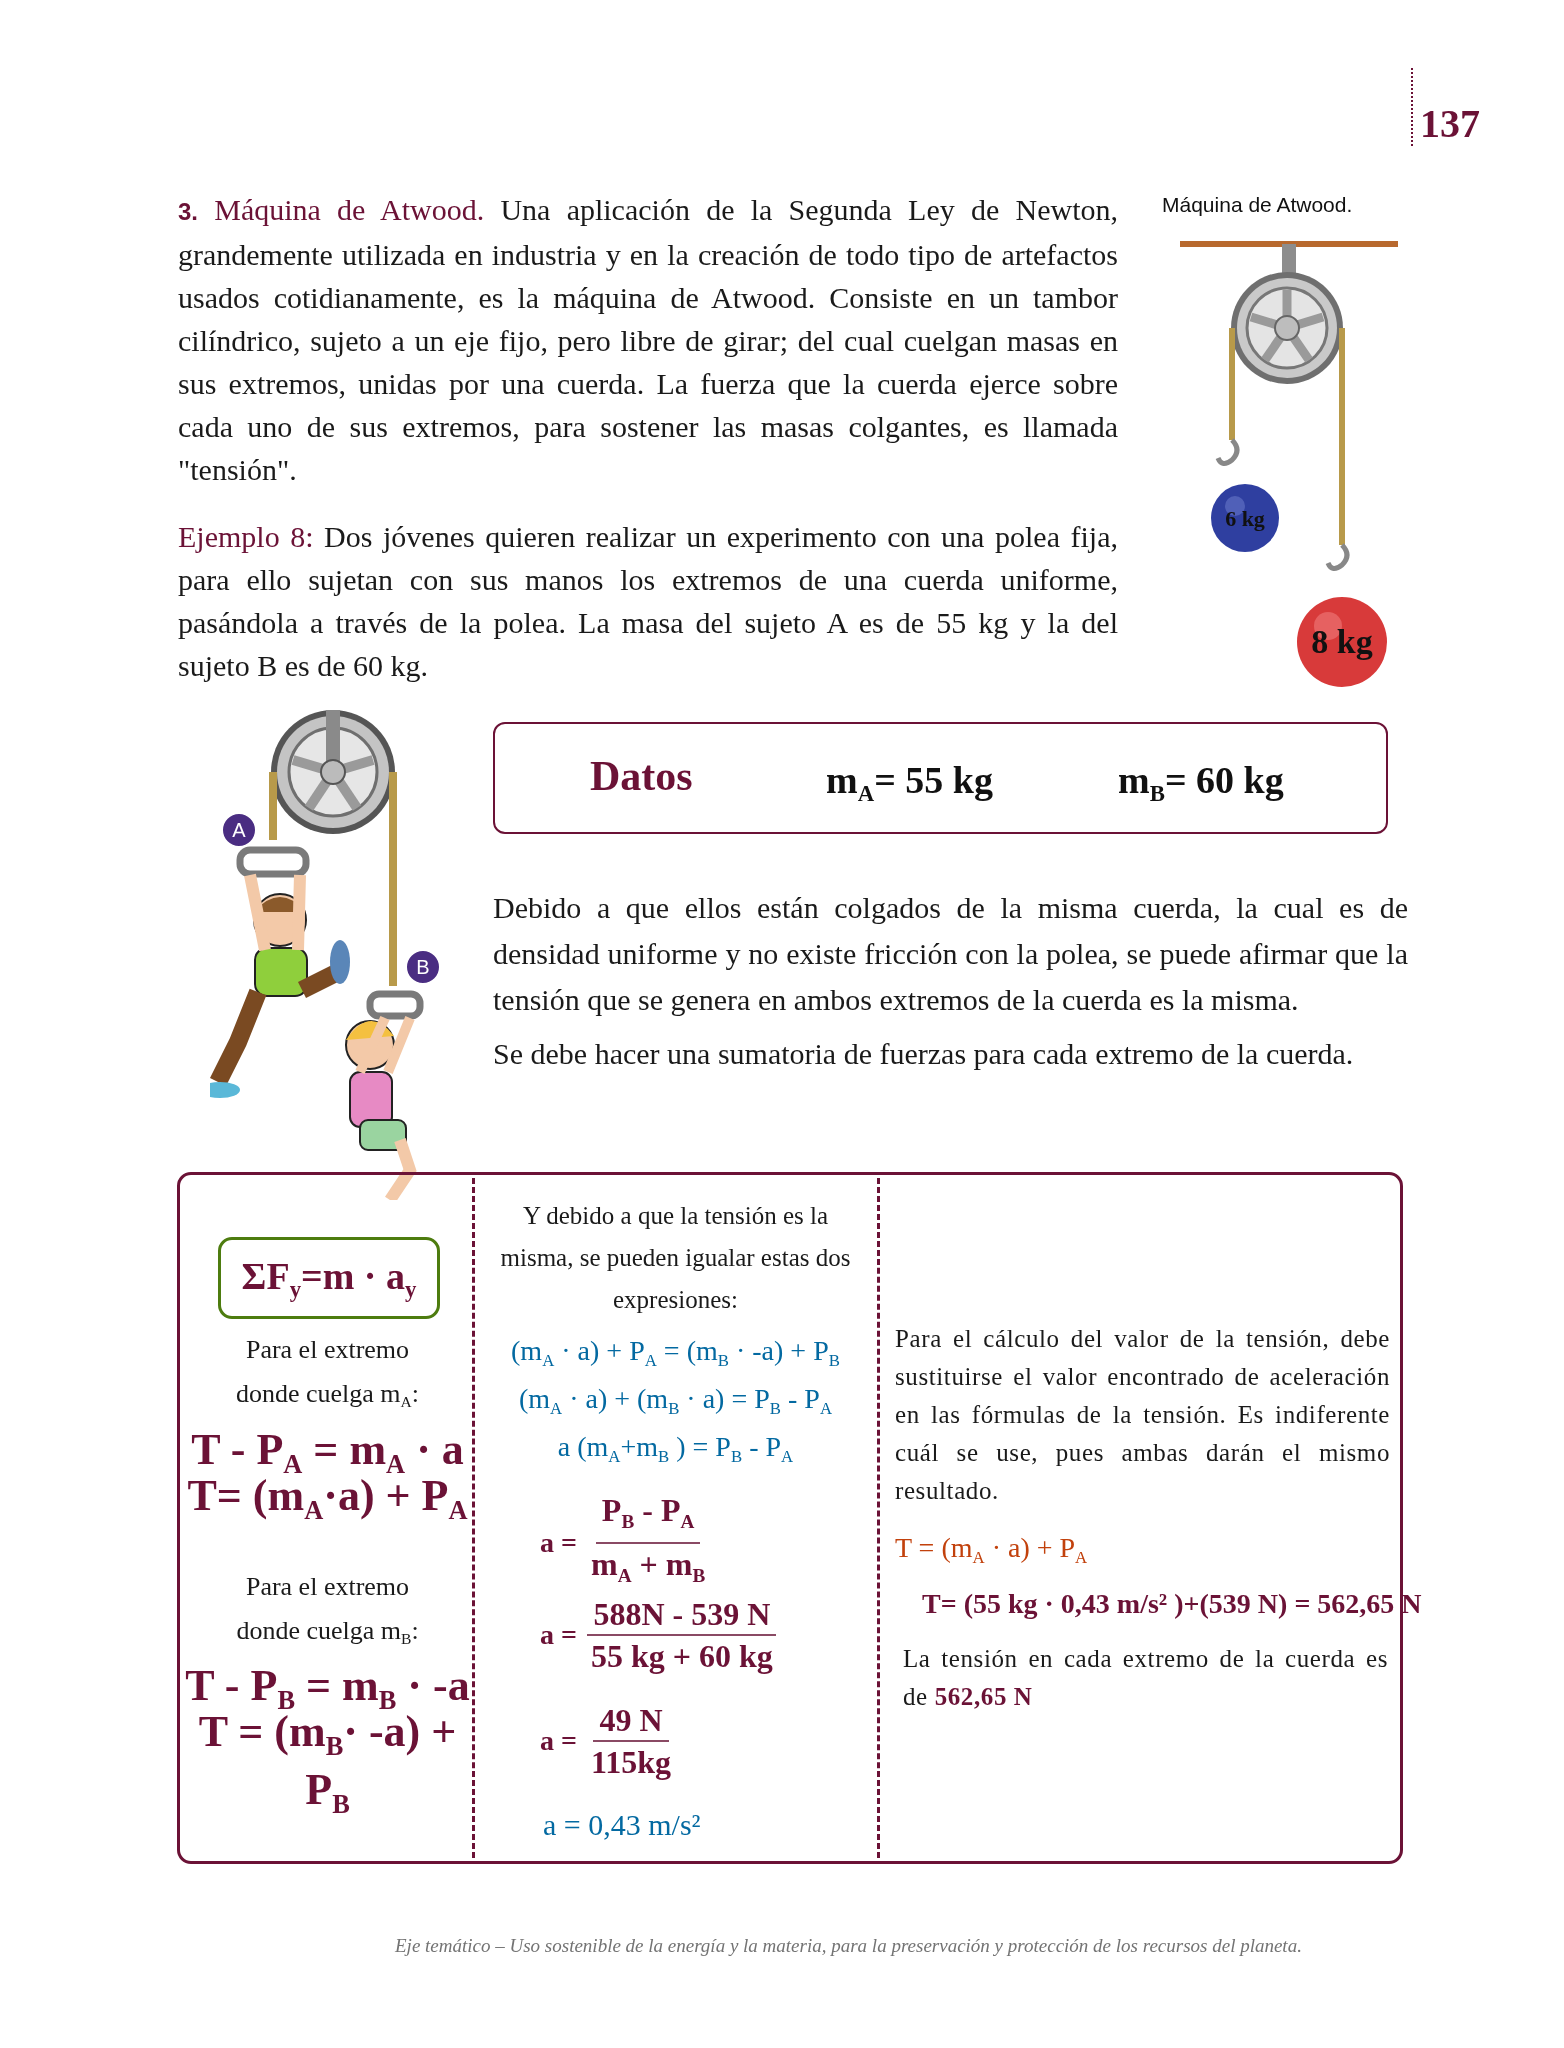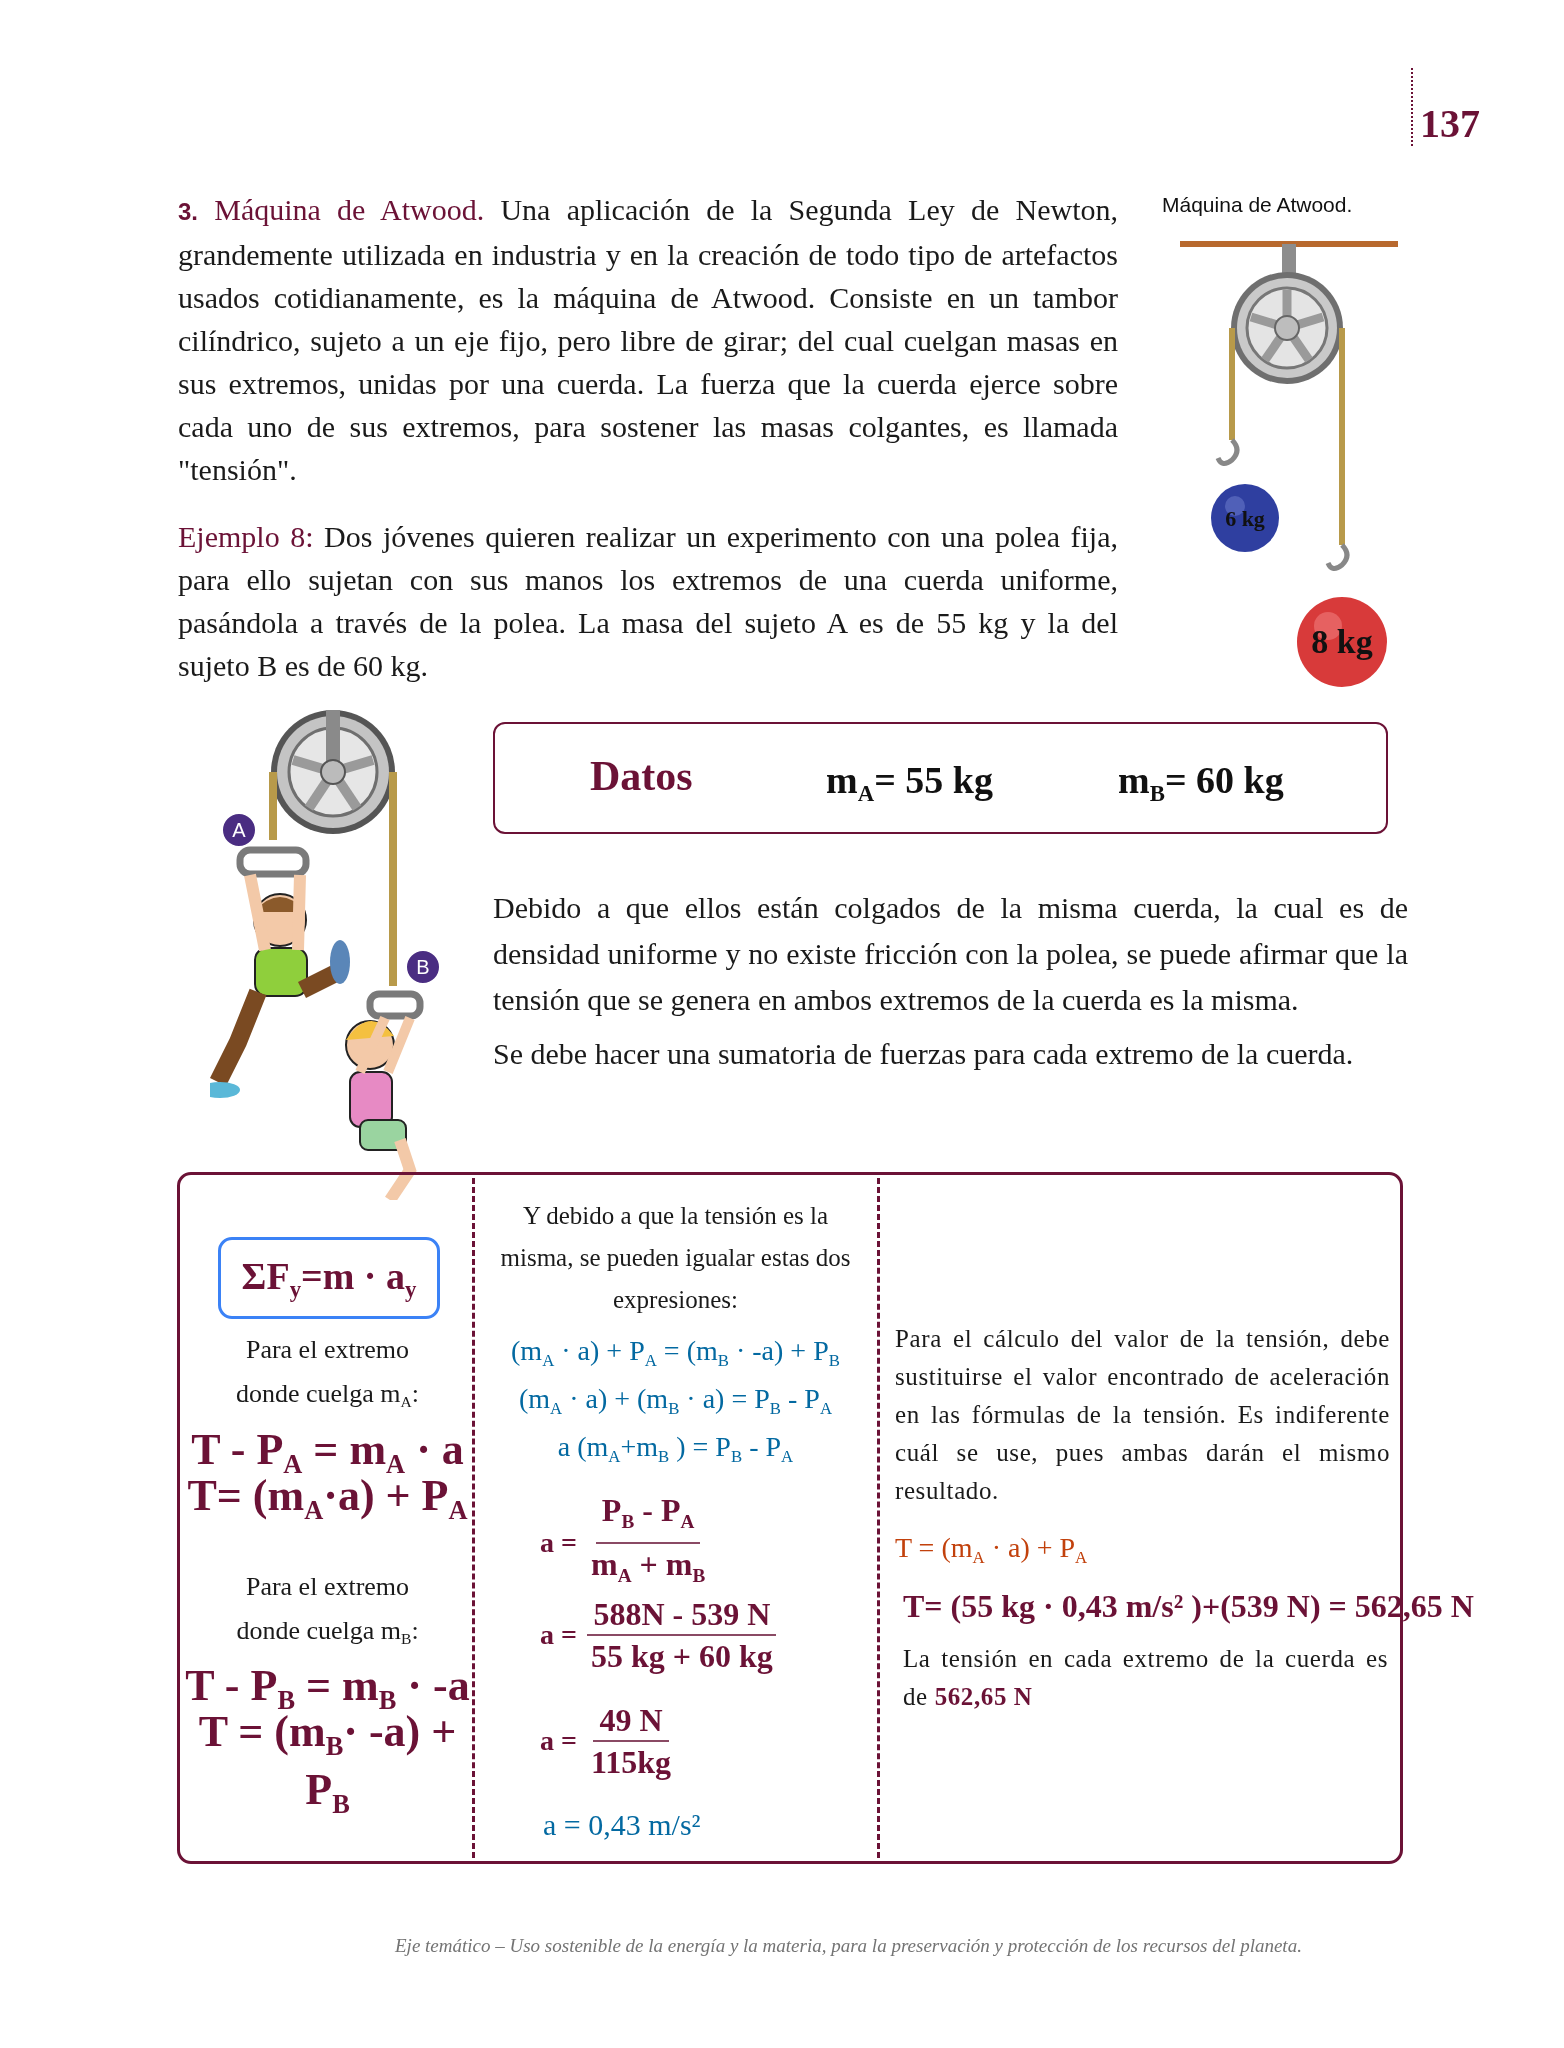--- a/index.html
+++ b/index.html
@@ -38,37 +38,37 @@
   #panel { left: 177px; top: 1172px; width: 1226px; height: 692px; border: 3px solid #6b1236;
            border-radius: 14px; box-sizing: border-box; }
   .vdash { position: absolute; top: 1178px; height: 680px; border-left: 3px dashed #6b1236; }
   #vdash1 { left: 472px; }
   #vdash2 { left: 877px; }
 
   .colA { left: 185px; width: 285px; text-align: center; }
   .colB { left: 478px; width: 395px; text-align: center; }
   .colC { left: 895px; width: 495px; }
 
-  #sigma-box { left: 218px; top: 1237px; width: 222px; height: 82px; border: 3px solid #3b82f6;
+  #sigma-box { left: 218px; top: 1237px; width: 222px; height: 82px; border: 3px solid #4d7c0f;
                border-radius: 14px; box-sizing: border-box; text-align: center;
                font-size: 38px; font-weight: bold; color: #6b1236; line-height: 72px; }
 
   .small-txt { font-size: 26px; line-height: 44px; color: #1a1a1a; }
   .eq { font-weight: bold; color: #6b1236; font-size: 44px; line-height: 44px; }
   .eq-sm { font-weight: normal; color: #0369a1; font-size: 28px; line-height: 42px; }
 
   .frac-row { position: absolute; left: 540px; display: flex; align-items: center; color: #6b1236; font-weight: bold; font-size: 28px; }
   .frac-row .lhs { margin-right: 8px; }
   .frac { display: inline-flex; flex-direction: column; align-items: center; }
   .frac .num { padding: 0 6px; border-bottom: 2px solid #8a4a64; line-height: 40px; font-size: 32px;}
   .frac .den { padding: 0 6px; line-height: 40px; font-size: 32px; }
 
   #colC-text { top: 1320px; font-size: 25px; line-height: 38px; text-align: justify; letter-spacing: 0.6px; }
   #tension-formula { left: 895px; width: 495px; top: 1532px; text-align: left; font-size: 28px; font-weight: normal; color: #c2410c; }
-  #tension-calc { left: 903px; top: 1588px; font-size: 32px; font-weight: bold; color: #6b1236; }
+  #tension-calc { left: 922px; top: 1588px; font-size: 28px; font-weight: bold; color: #6b1236; }
   #tension-result { left: 903px; top: 1640px; width: 485px; font-size: 25px; line-height: 38px; text-align: justify; letter-spacing: 0.6px; }
   #tension-result b { color: #6b1236; }
 
   #footer { left: 395px; top: 1935px; width: 1020px; text-align: left; font-style: italic; font-size: 19px; color: #737373; }
 
   svg { position: absolute; }
 </style>
 </head>
 <body>
 

